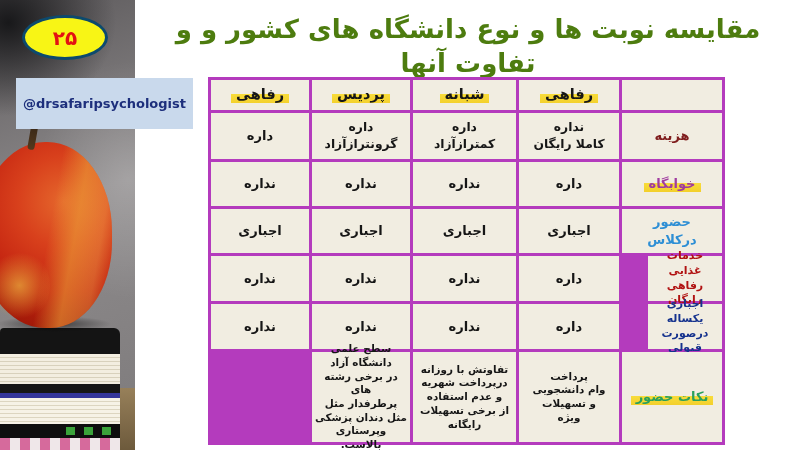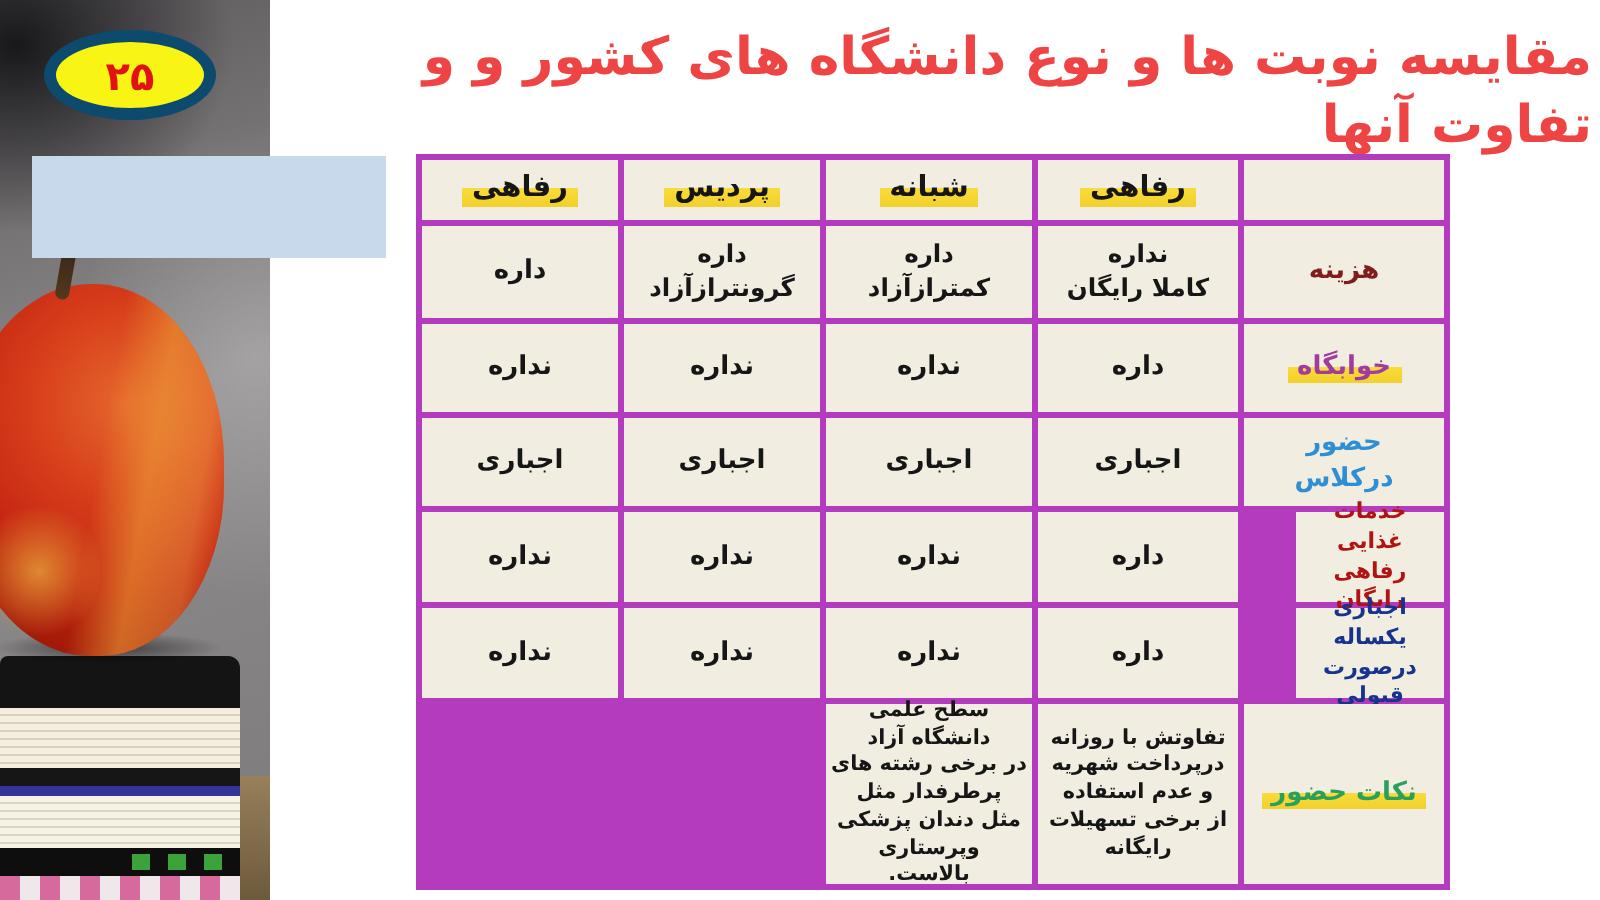--- a/index.html
+++ b/index.html
@@ -41,40 +41,40 @@
   .apple::before { content:""; position:absolute; inset:0; border-radius:inherit;
     background:linear-gradient(100deg, rgba(255,200,60,0) 52%, rgba(238,168,58,.55) 68%, rgba(255,214,96,.30) 84%, rgba(255,214,96,0) 95%); }
   .apple::after { content:""; position:absolute; left:8%; bottom:4%; width:46%; height:38%;
     border-radius:50%; background:radial-gradient(circle, rgba(232,170,60,.75), transparent 70%); }
   .stem { position:absolute; left:30px; top:116px; width:7px; height:34px;
     background:linear-gradient(#2e2114, #54391d); border-radius:4px; transform:rotate(10deg); }
 
   
   .badge {
     position:absolute; left:22px; top:15px; width:86px; height:45px;
-    background:#f8f515; border:6px solid #0c4a6e; border-radius:50%;
+    background:#f8f515; border:3px solid #0c4a6e; border-radius:50%;
     display:flex; align-items:center; justify-content:center;
     color:#e31212; font-weight:bold; font-size:20px;
   }
 
   
   .contact {
     position:absolute; left:16px; top:78px; width:177px; height:51px;
     background:#c9d9ec; color:#1d2f7c; text-align:center;
     display:flex; flex-direction:column; justify-content:center; gap:1px;
     font-weight:bold;
   }
   .contact .handle { font-size:13px; }
   .contact .phone  { font-size:14px; letter-spacing:.5px; }
 
   
   .title {
     position:absolute; left:140px; right:4px; top:13px; height:44px;
-    direction:rtl; text-align:right;
-    color:#ef4444; font-weight:bold; font-size:26px; line-height:1.3;
+    direction:rtl; text-align:center;
+    color:#4d7c0f; font-weight:bold; font-size:26px; line-height:1.3;
   }
 
   
   .uni-table {
     position:absolute; left:208px; top:77px;
     direction:rtl;
     display:grid;
     grid-template-columns:100px 100px 103px 98px 98px; 
     grid-template-rows:30px 46px 44px 44px 45px 45px 90px;
     gap:3px; padding:3px;
@@ -113,20 +113,21 @@
   <div class="apple-shadow"></div>
   <div class="apple"></div>
   <div class="stem"></div>
 </div>
 
 <div class="badge">
   <span>۲۵</span>
 </div>
 
 <div class="contact">
+  <div class="handle">@drsafaripsychologist</div>
 </div>
 
 <div class="title">مقایسه نوبت ها و نوع دانشگاه های کشور و  و تفاوت آنها</div>
 
 <div class="uni-table">
 
   <div class="cell header"></div>
   <div class="cell header"><span class="hl">رفاهی</span></div>
   <div class="cell header"><span class="hl">شبانه</span></div>
   <div class="cell header"><span class="hl">پردیس</span></div>
@@ -162,20 +163,24 @@
   <div class="cell">نداره</div>
 
   <div class="cell label-sm" style="color:#16338e">اجباری یکساله
 درصورت قبولی</div>
   <div class="cell">داره</div>
   <div class="cell">نداره</div>
   <div class="cell">نداره</div>
   <div class="cell">نداره</div>
 
   <div class="cell"><span class="hl" style="color:#2aa05c">نکات حضور</span></div>
+  <div class="cell small">پرداخت
+وام دانشجویی
+و تسهیلات
+ویژه</div>
   <div class="cell small">تفاوتش با روزانه
 درپرداخت شهریه
 و عدم استفاده
 از برخی تسهیلات
 رایگانه</div>
   <div class="cell small">سطح علمی
 دانشگاه آزاد
 در برخی رشته های
 پرطرفدار مثل
 مثل دندان پزشکی

